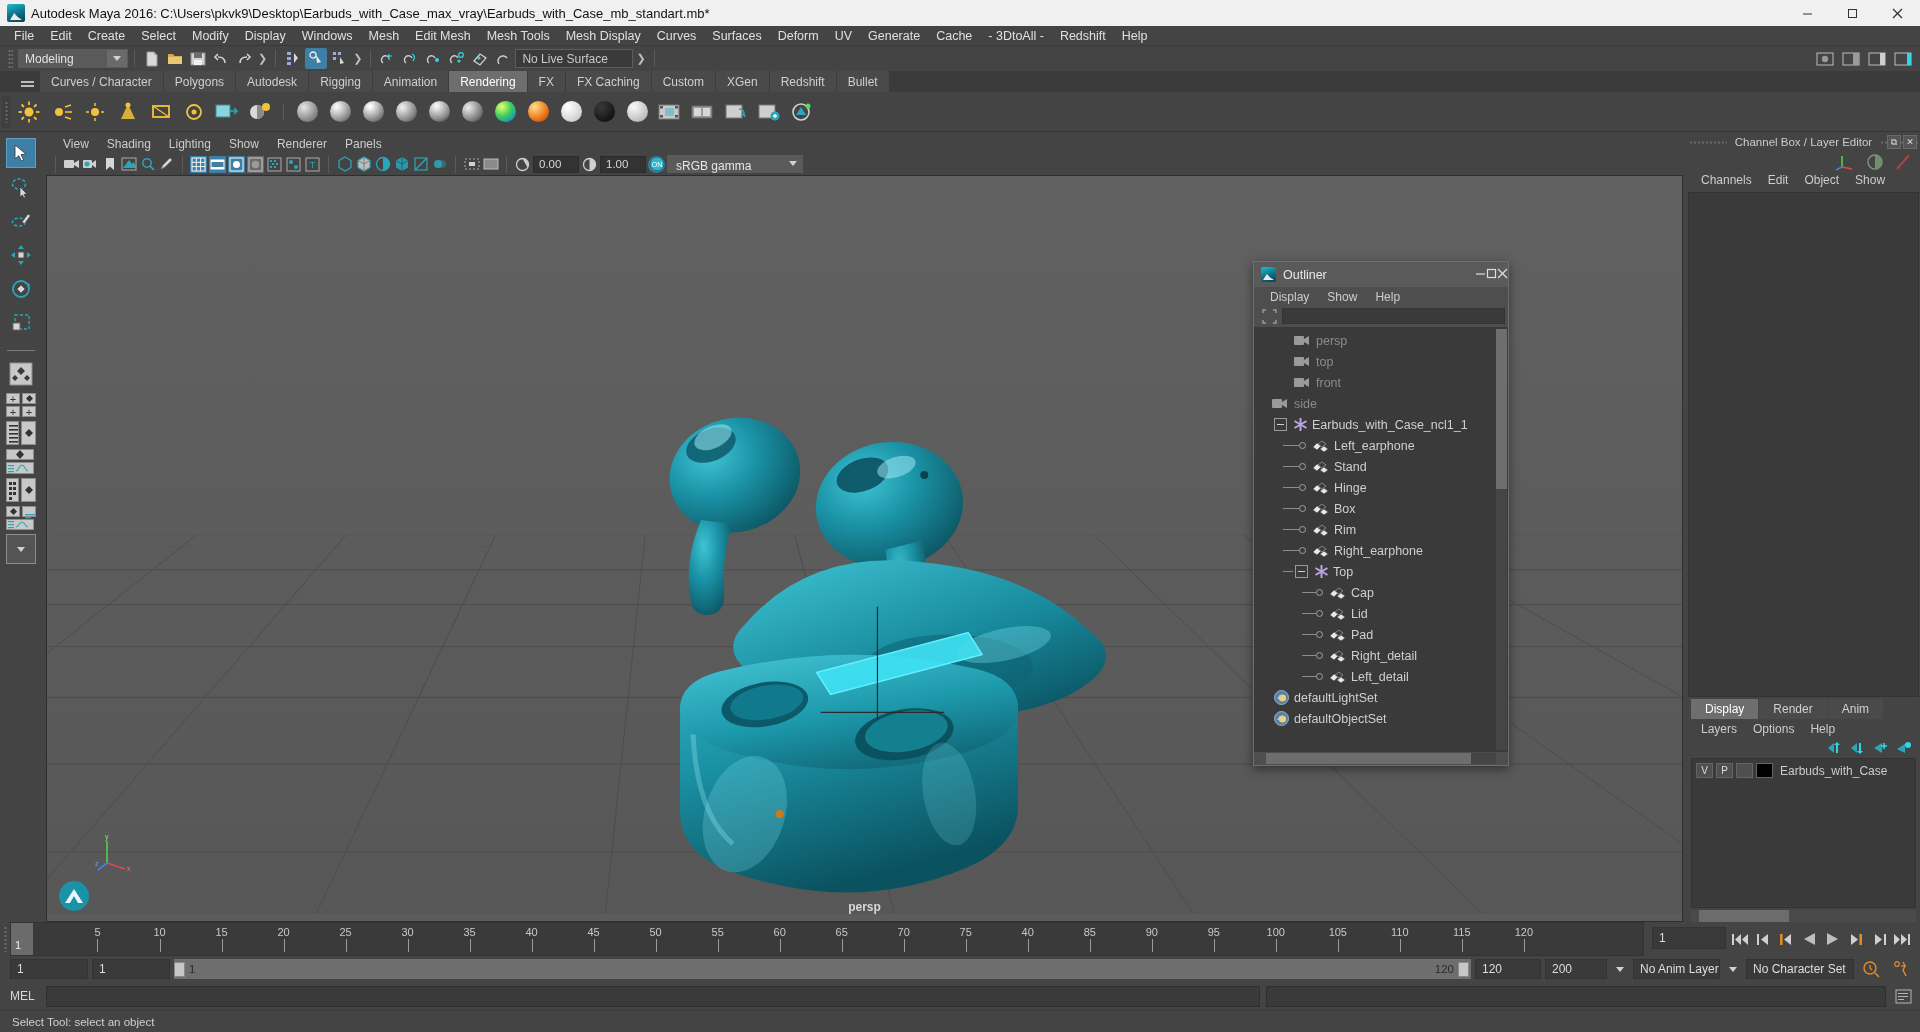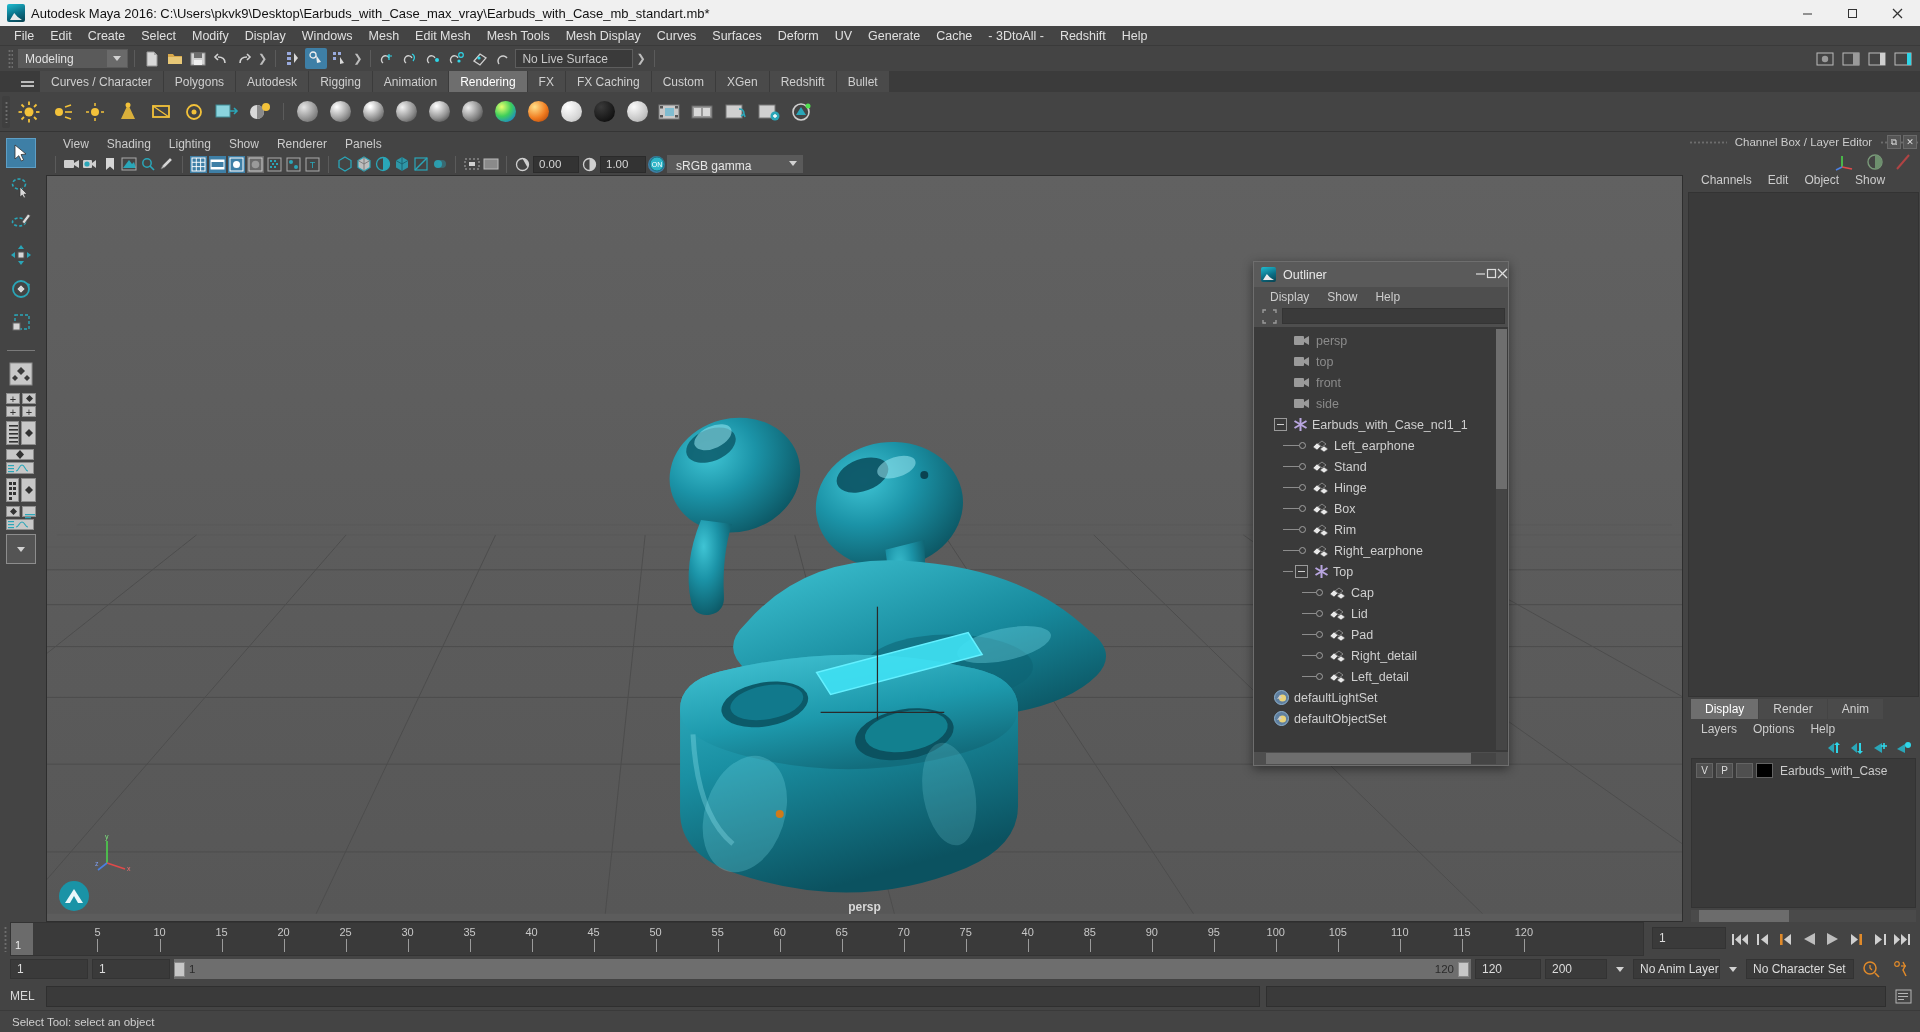--- a/index.html
+++ b/index.html
@@ -1180,21 +1180,21 @@
         </svg>
       <span class="lbl">top</span>
     </div>
     <div class="olrow dim" style="padding-left:40px;">
       <svg class="camico" viewBox="0 0 16 11">
           <rect x="0" y="1" width="10" height="9" rx="1" fill="#9a9a9a"></rect>
           <path d="M10 4l5-3v9l-5-3z" fill="#9a9a9a"></path>
         </svg>
       <span class="lbl">front</span>
     </div>
-    <div class="olrow dim" style="padding-left:40px;">
+    <div class="olrow dim" style="padding-left:18px;">
       <svg class="camico" viewBox="0 0 16 11">
           <rect x="0" y="1" width="10" height="9" rx="1" fill="#9a9a9a"></rect>
           <path d="M10 4l5-3v9l-5-3z" fill="#9a9a9a"></path>
         </svg>
       <span class="lbl">side</span>
     </div>
 
     <div class="olrow" style="padding-left:20px;">
       <span class="expander">
           <i></i>

